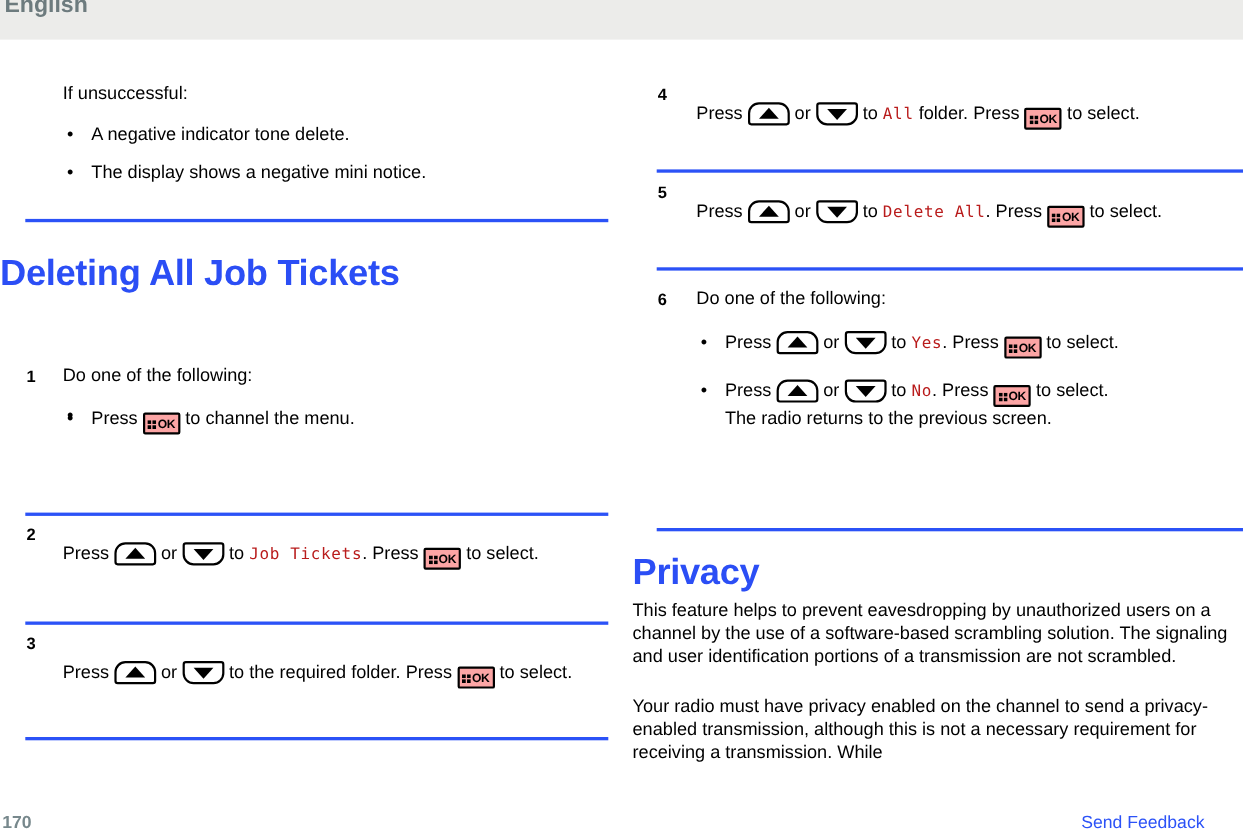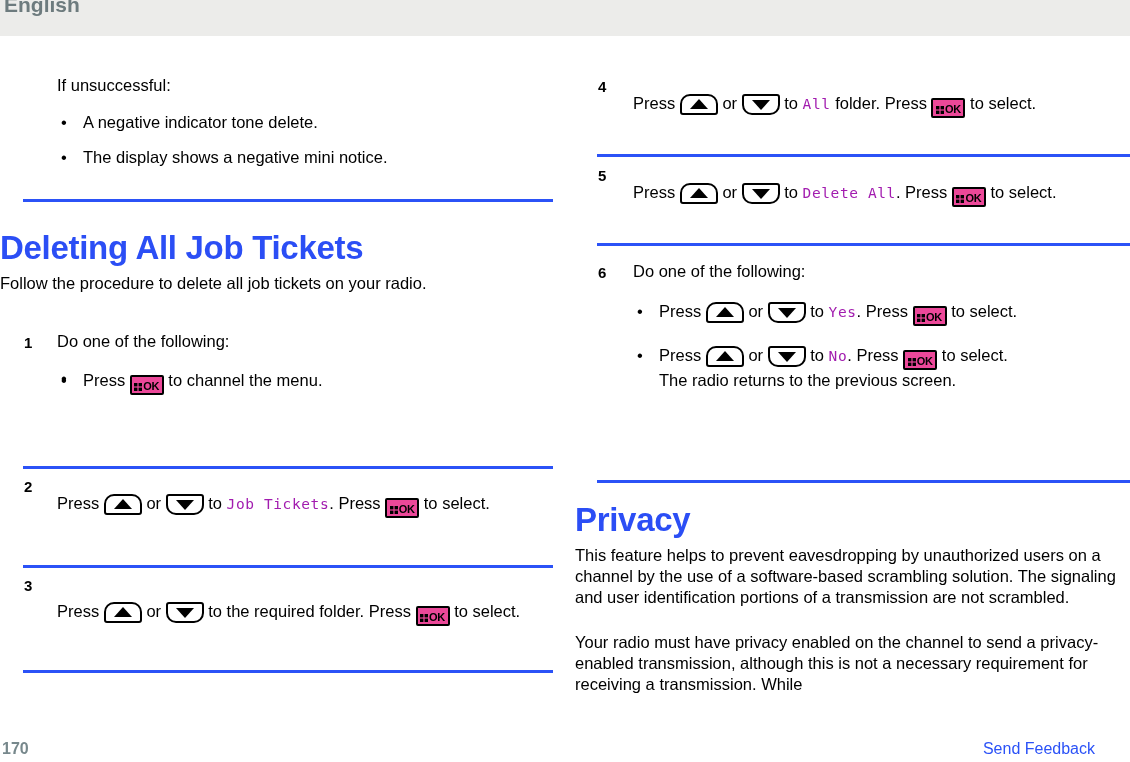--- a/index.html
+++ b/index.html
@@ -107,35 +107,35 @@
   a.xref, span.xref {
     color: #3b5bf0;
     text-decoration: none;
   }
 
   
   .lcd {
     font-family: "DejaVu Sans Mono", "Liberation Mono", monospace;
     font-size: 14.5px;
     letter-spacing: 0.6px;
-    color: #a21caf;
+    color: #b91c1c;
   }
 
   
   .key {
     display: inline-block;
     vertical-align: -6px;
     position: relative;
   }
   .key-ok {
     width: 34px;
     height: 20px;
     border: 2px solid #000;
     border-radius: 2px;
-    background: #ec4899;
+    background: #fca5a5;
     box-sizing: border-box;
     vertical-align: -5px;
     line-height: 16px;
     text-align: center;
     white-space: nowrap;
   }
   .key-ok .ok-grid {
     display: inline-block;
     width: 8px; height: 8px;
     vertical-align: 0px;
@@ -213,21 +213,20 @@
       <div class="bullet-row indent-l" style="margin-top:14px;">
         <span class="dot">•</span>
         <span>The display shows a negative mini notice.</span>
       </div>
     </div>
 
     <hr class="rule" style="position:absolute; top:141px; left:23px; width:530px;">
 
     <h2 class="section-title" style="position:absolute; top:175px; left:0px; width:560px;">Deleting All Job Tickets</h2>
 
-    <div class="para" style="position:absolute; top:215px; left:0px; width:560px;">Follow the procedure to delete all job tickets on your radio.</div>
 
     <div class="step" style="position:absolute; top:273px; left:0px; width:560px;">
       <span class="step-num" style="left:24px; top:1px;">1</span>
       <div class="step-body" style="margin-left:57px;">
         <div>Do one of the following:</div>
 
         <div class="bullet-row" style="margin-top:16px;">
           <span class="dot">•</span>
         </div>
 

